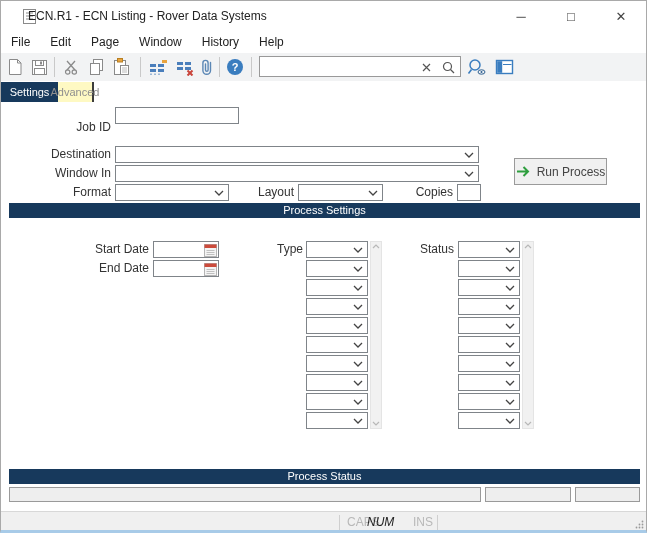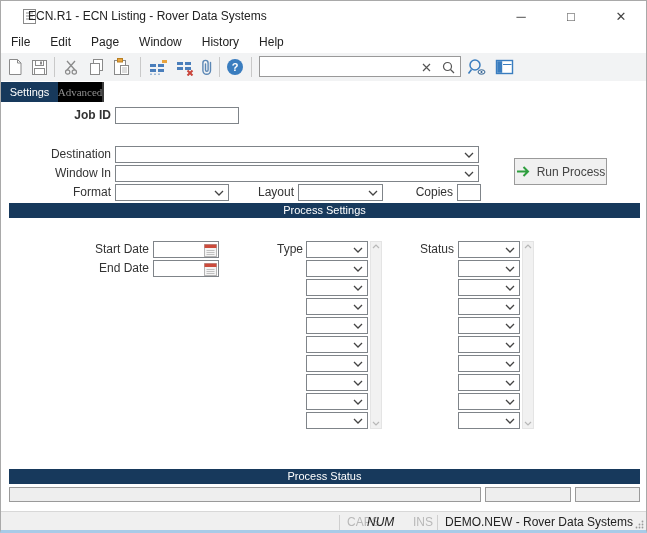--- a/index.html
+++ b/index.html
@@ -27,21 +27,21 @@
   .tb-sep { position:absolute; top:4px; width:1px; height:20px; background:#c9c9c9; }
   .searchbox { position:absolute; left:258px; top:55px; width:202px; height:21px;
                background:#fff; border:1px solid #999; }
   .searchbox input { position:absolute; left:2px; top:1px; width:160px; height:17px;
                      border:none; outline:none; font-size:12px; font-family:"Liberation Sans",sans-serif; }
   .sb-ico { position:absolute; top:2px; width:16px; height:16px; display:flex; align-items:center; justify-content:center; }
   
   .tabs { position:absolute; left:0; top:81px; height:20px; display:flex; }
   .tab { height:20px; font-size:11px; display:flex; align-items:center; justify-content:center; }
   .tab.active { width:57px; background:var(--navy,#17395C); color:#fff; }
-  .tab.inactive { width:46px; background:#000000; color:#8f8f8f; border-right:2px solid #3c3c3c;font-family:Liberation Serif, serif; }
+  .tab.inactive { width:36px; background:#fef9c3; color:#8f8f8f; border-right:2px solid #3c3c3c; }
   
   .lbl { position:absolute; font-size:12px; color:#333; text-align:right; line-height:17px; }
   .field { position:absolute; height:17px; background:#fff; border:1px solid #7f8489; }
   .field input { width:100%; height:100%; border:none; outline:none; font-size:11px; padding:0 3px;
                  font-family:"Liberation Sans",sans-serif; background:transparent; }
   .navybar { position:absolute; left:8px; width:631px; height:15px; background:var(--navy,#17395C);
              color:#fff; font-size:11px; text-align:center; line-height:15px; }
   .dd { position:absolute; height:17px; background:#fff; border:1px solid #7f8489;
         display:flex; align-items:center; }
   .dd .dd-val { font-size:11px; color:#222; padding-left:3px; flex:1; }
@@ -203,21 +203,21 @@
           <line x1="8.5" y1="8.5" x2="12" y2="12" stroke="#555" stroke-width="1.2"></line>
         </svg>
     </span>
   </div>
 
   <div class="tabs">
     <div class="tab active">Settings</div>
     <div class="tab inactive">Advanced</div>
   </div>
 
-  <span class="lbl" style="left:30px; top:106px; width:80px;font-weight:bold;">Job ID</span>
+  <span class="lbl" style="left:30px; top:118px; width:80px;">Job ID</span>
   <div class="field" style="left:114px; top:106px; width:124px;">
     <input type="text" value="" style="">
   </div>
 
 
   <span class="lbl" style="left:10px; top:145px; width:100px;">Destination</span>
   <div class="dd" style="left:114px; top:145px; width:364px;">
     <span class="dd-val"></span>
     <span class="chev">
         <svg width="10" height="6" viewBox="0 0 10 6">
@@ -488,21 +488,20 @@
   <div class="statusbox" style="left:8px; width:472px;"></div>
   <div class="statusbox" style="left:484px; width:86px;"></div>
   <div class="statusbox" style="left:574px; width:65px;"></div>
 
   <div class="statusbar">
     <span class="sb-sep" style="left:338px;"></span>
     <span class="sb-txt" style="left:346px; color:#b8b8b8;">CAPS</span>
     <span class="sb-txt" style="left:366px; color:#222;font-style:italic;">NUM</span>
     <span class="sb-txt" style="left:412px; color:#b8b8b8;">INS</span>
     <span class="sb-sep" style="left:436px;"></span>
-    <span class="sb-txt" style="left:444px; color:#222;">DEMO.NEW - Rover Data Systems</span>
     <span class="grip">
       <svg width="9" height="9" viewBox="0 0 9 9">
           <circle cx="7.5" cy="1.5" r="0.9" fill="#9a9a9a"></circle>
           <circle cx="4.5" cy="4.5" r="0.9" fill="#9a9a9a"></circle>
           <circle cx="7.5" cy="4.5" r="0.9" fill="#9a9a9a"></circle>
           <circle cx="1.5" cy="7.5" r="0.9" fill="#9a9a9a"></circle>
           <circle cx="4.5" cy="7.5" r="0.9" fill="#9a9a9a"></circle>
           <circle cx="7.5" cy="7.5" r="0.9" fill="#9a9a9a"></circle>
         </svg>
     </span>

